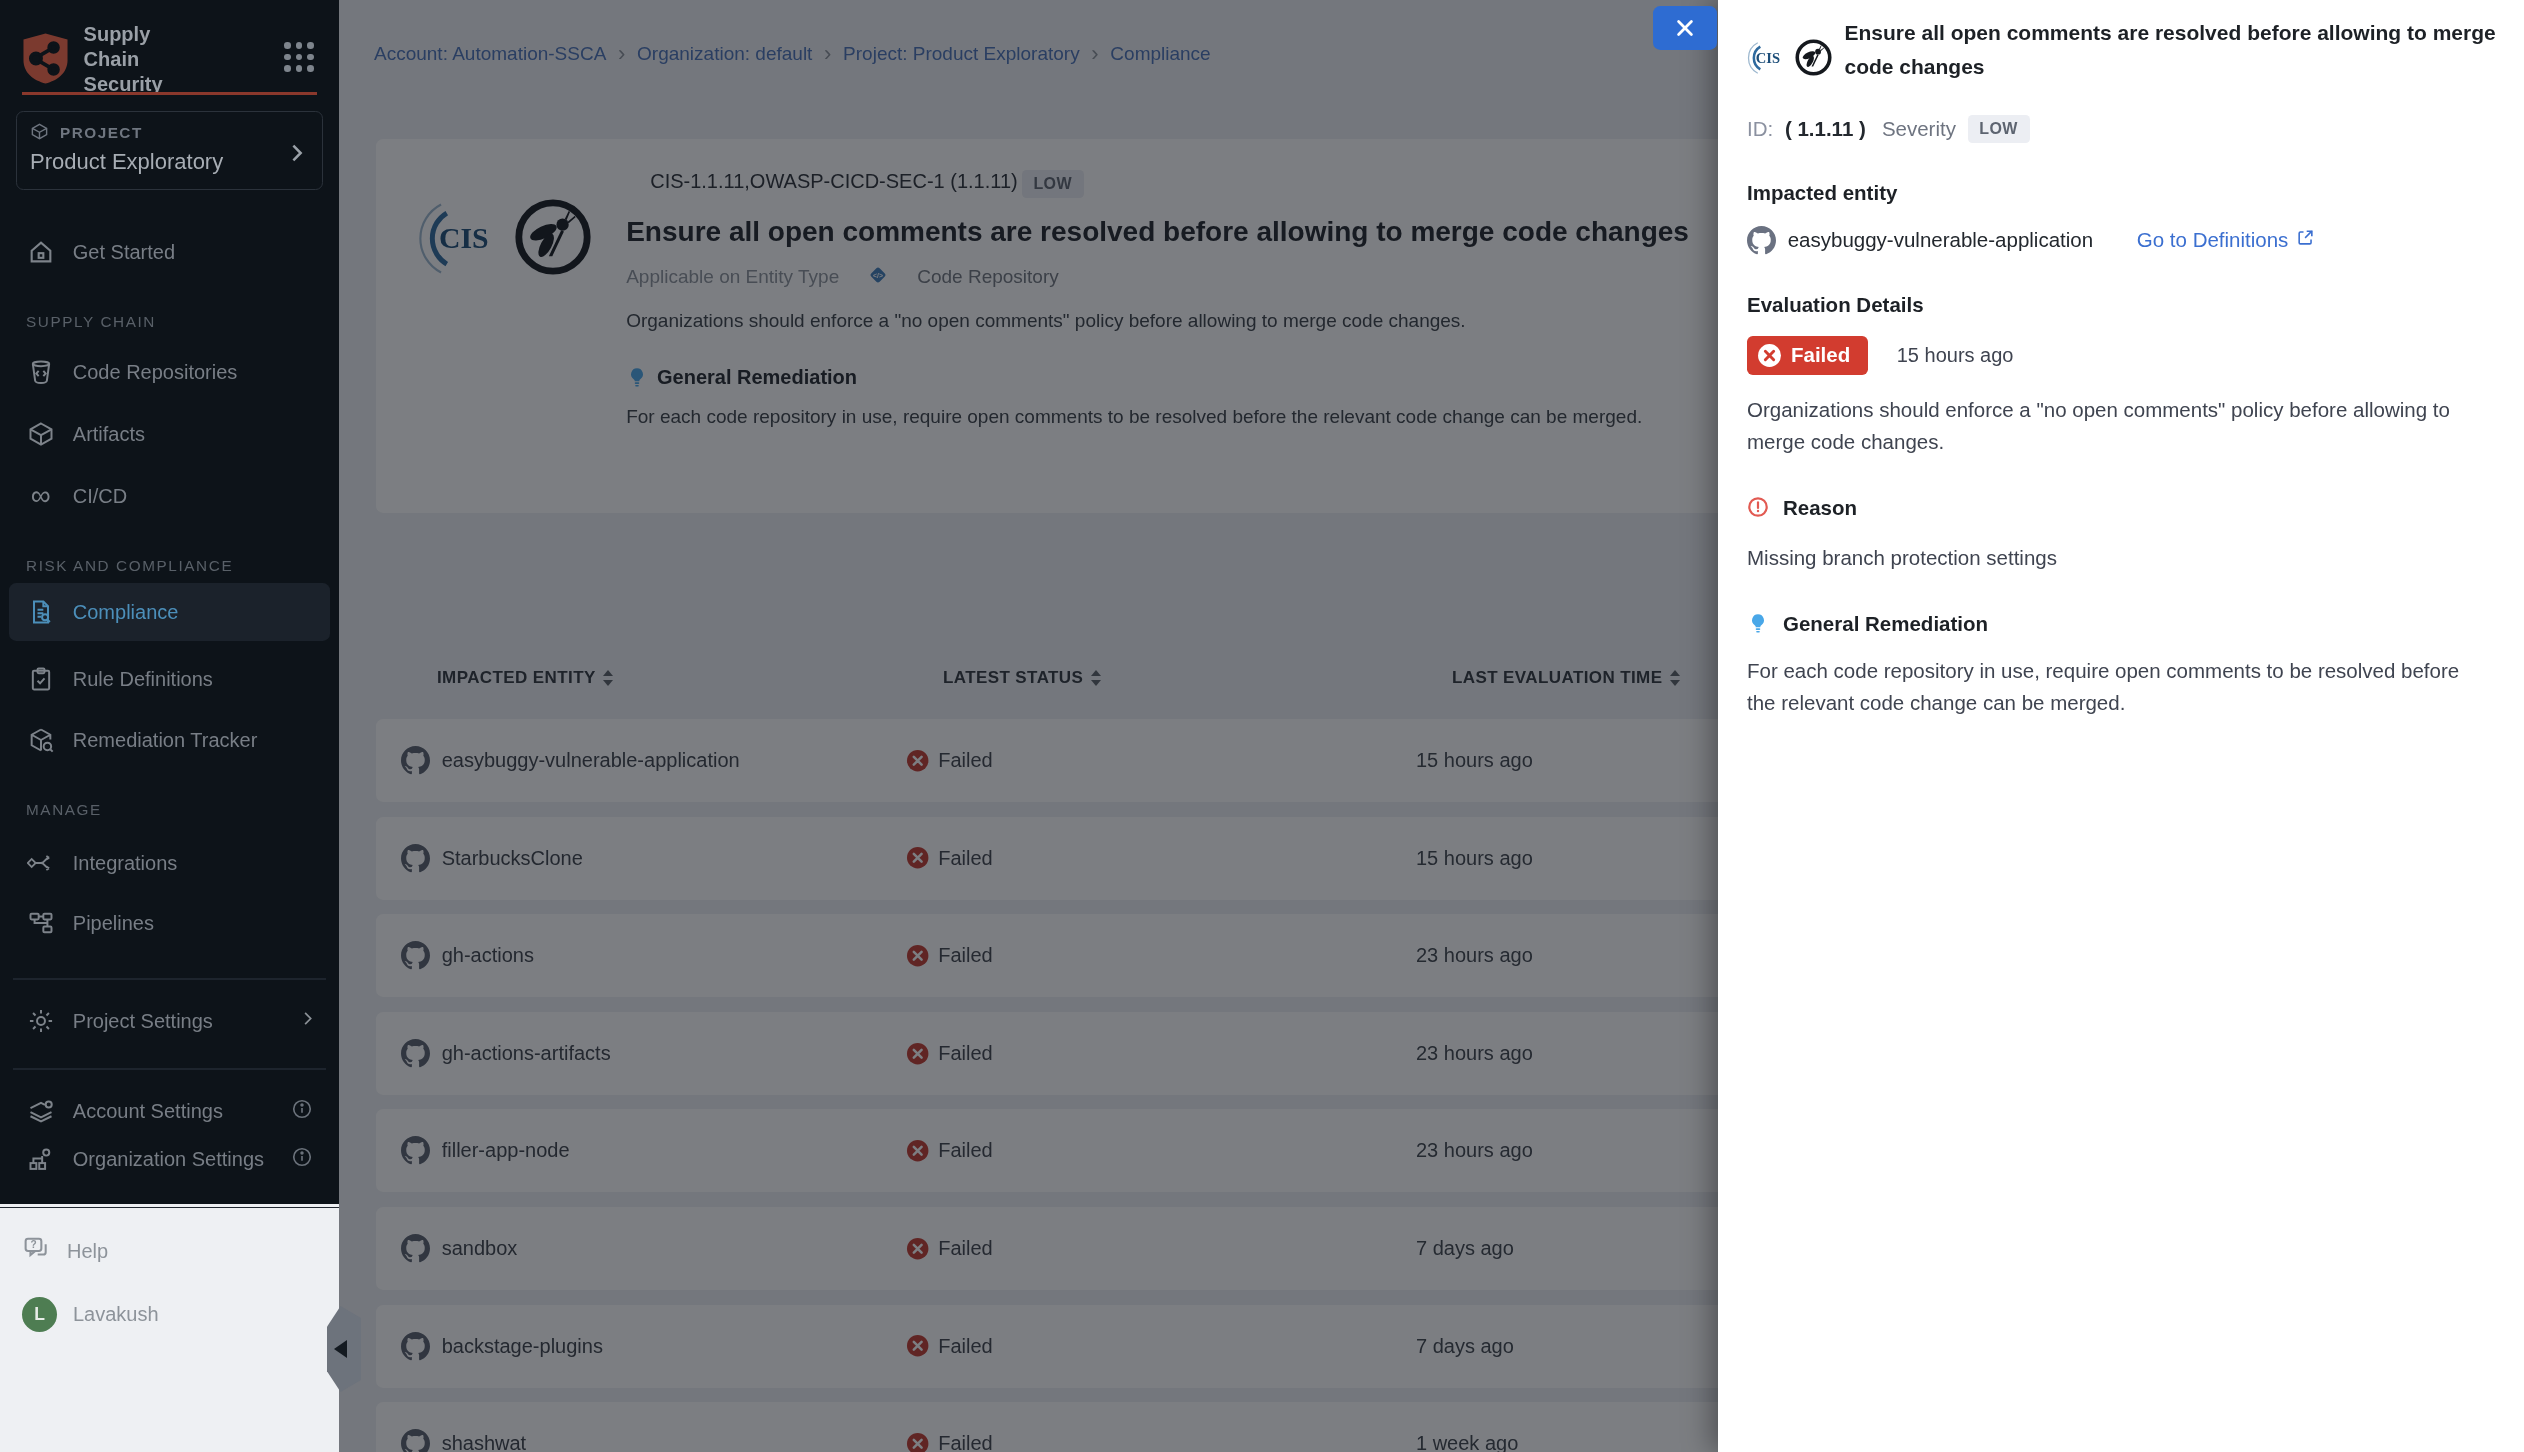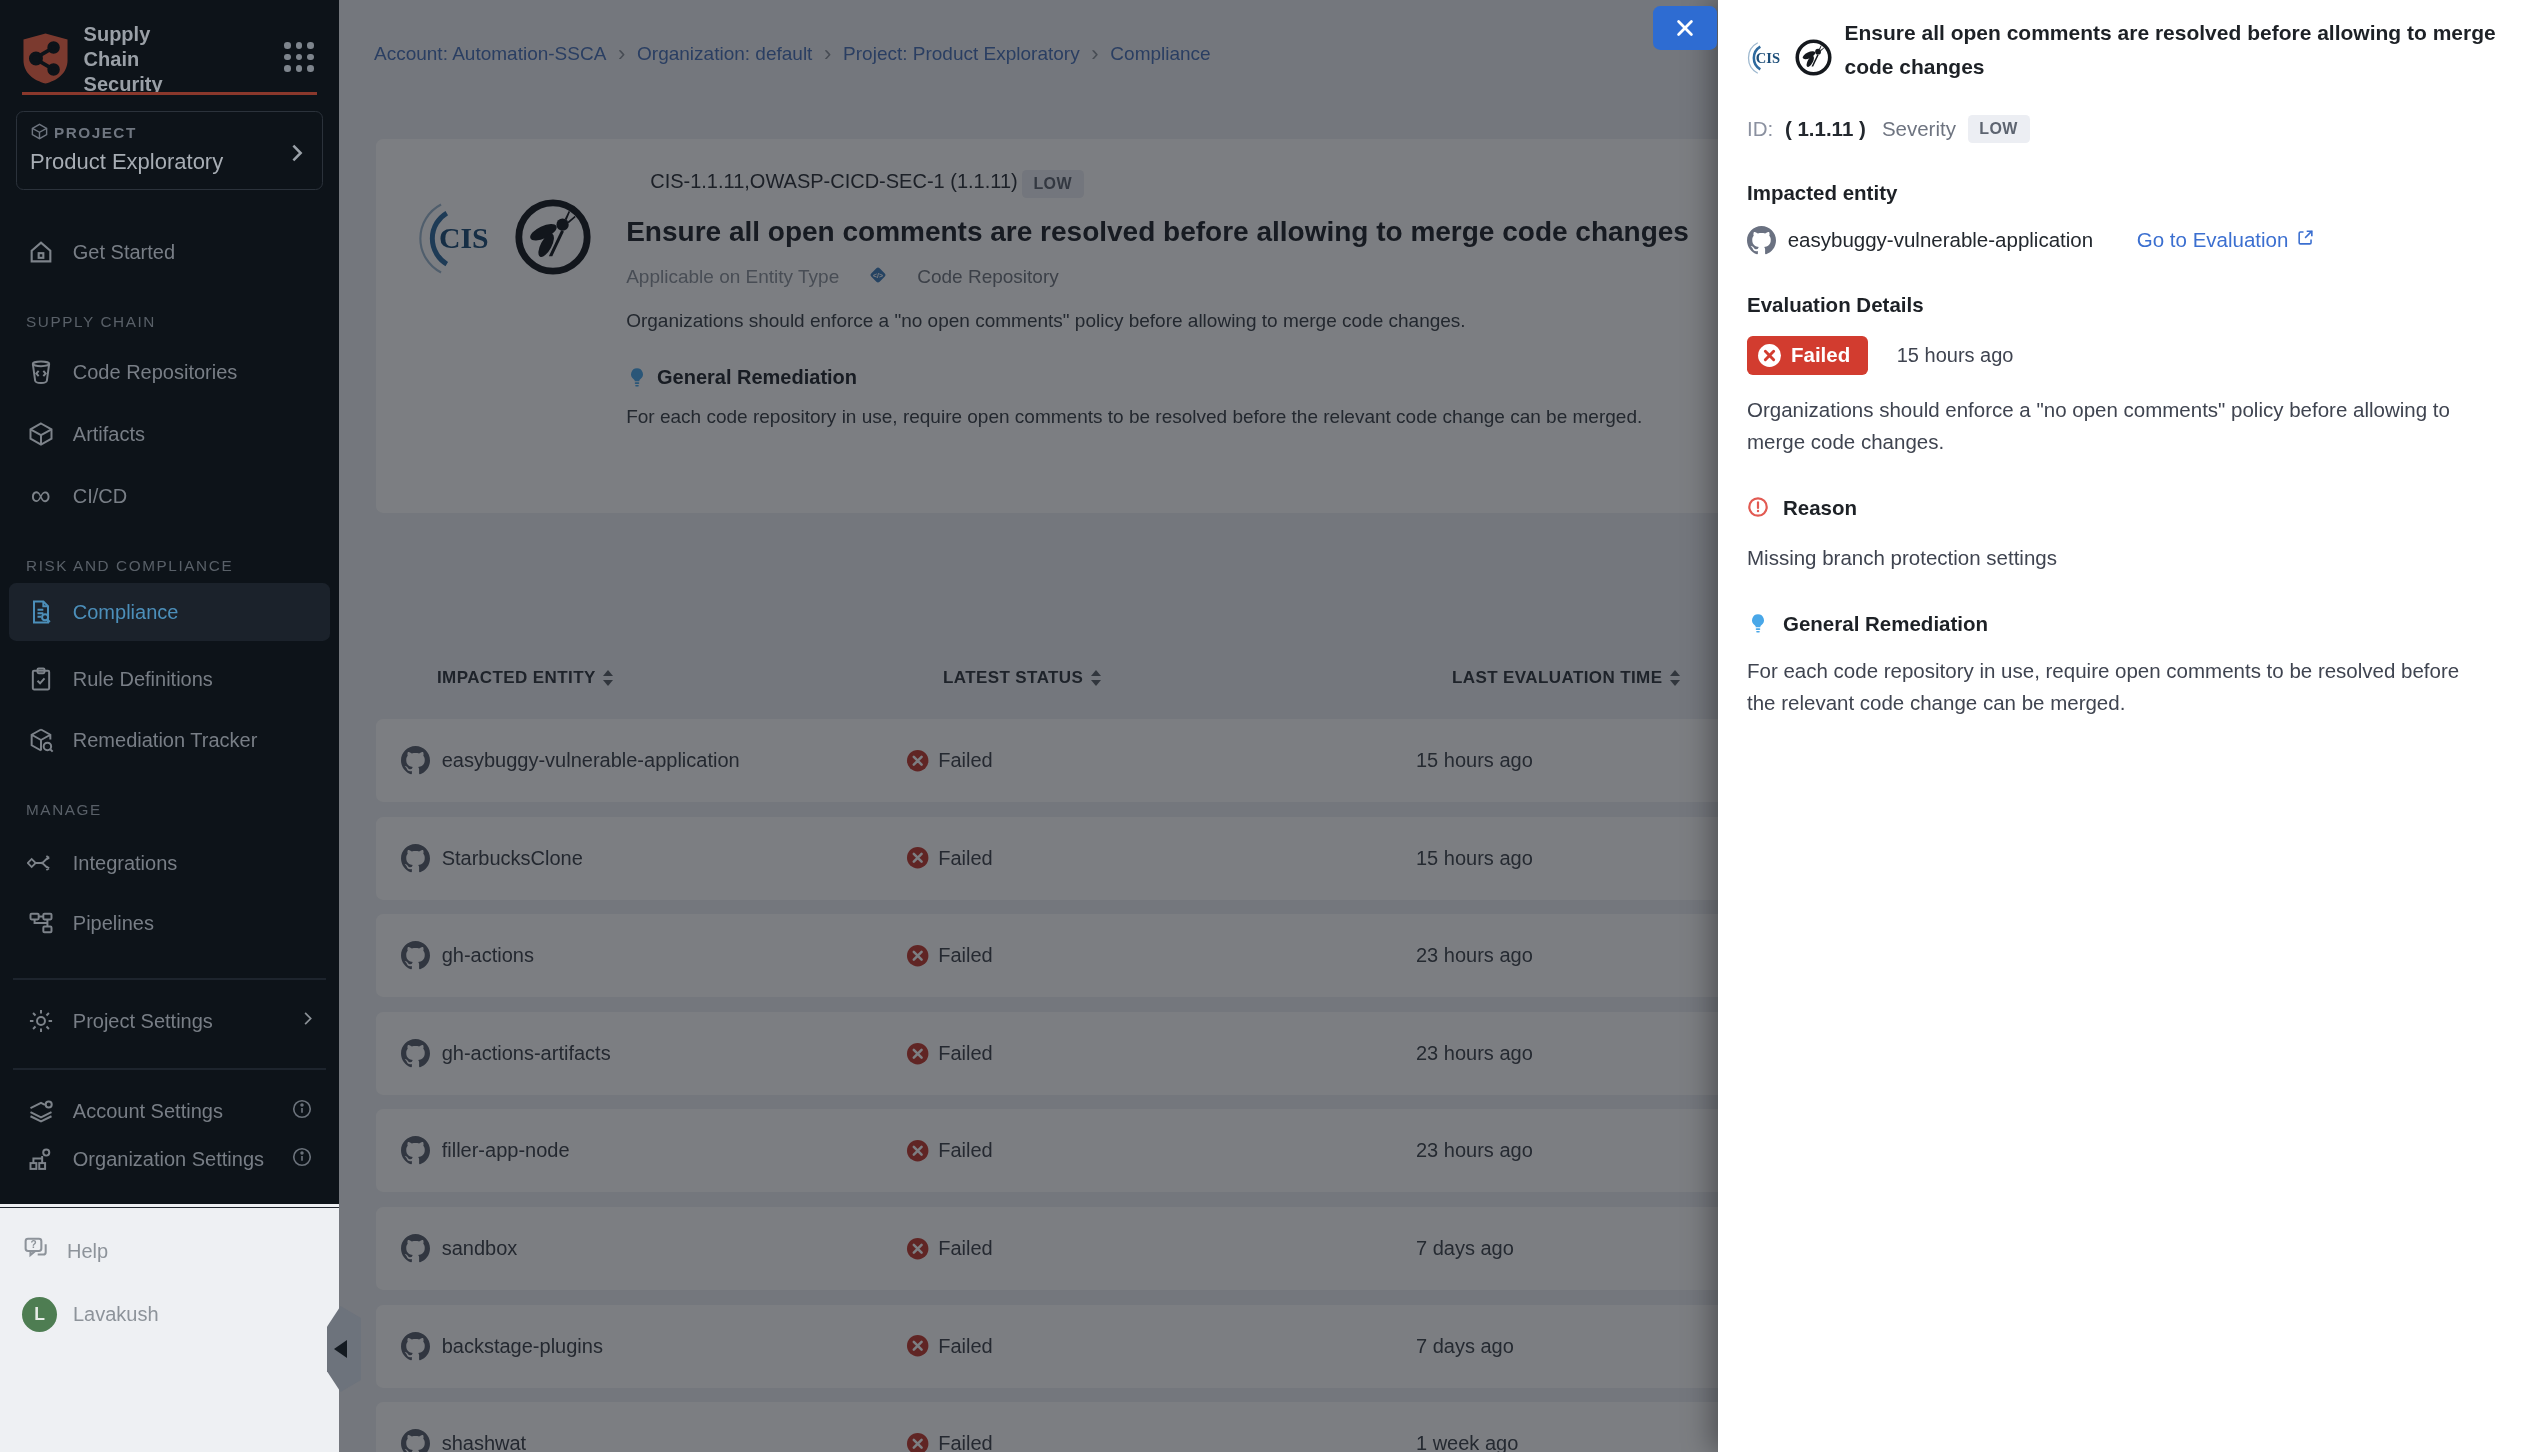--- a/index.html
+++ b/index.html
@@ -8,21 +8,21 @@
   .app { position:relative; width:2525px; height:1452px; overflow:hidden; }
 
   
   .sidebar { position:absolute; left:0; top:0; width:339px; height:1204px; background:#0d1319; z-index:2; }
   .logo-row { position:absolute; top:22px; left:22px; display:flex; gap:14.6px; align-items:center; }
   .logo-title { font-size:20px; line-height:25px; color:#9aa0a7; width:124px; font-weight:bold; }
   .grid-icon { position:absolute; top:42px; right:25px; display:grid; grid-template-columns:repeat(3,6.6px); grid-gap:5.1px; }
   .grid-icon i { width:6.6px; height:6.6px; border-radius:50%; background:#7e858d; }
   .logo-divider { position:absolute; top:92px; left:22px; right:22px; height:2.9px; background:#8a382c; }
   .project-box { position:absolute; top:111px; left:16px; right:16px; height:79px; border:1.5px solid #2b323b; border-radius:7.3px; padding:10.2px 13px; cursor:pointer; }
-  .project-label-row { display:flex; align-items:center; gap:5px; color:#6f7680; }
+  .project-label-row { display:flex; align-items:center; gap:11px; color:#6f7680; }
   .project-label { font-size:15.3px; letter-spacing:1.5px; font-weight:bold; }
   .project-name { font-size:22px; color:#a7adb4; margin-top:5.8px; }
   .project-chevron { position:absolute; right:13px; top:25px; }
   .nav-item { position:absolute; left:8.8px; right:8.8px; height:48px; display:flex; align-items:center; gap:17.5px; padding-left:17.5px; color:#787e86; font-size:20px; border-radius:7.3px; cursor:pointer; }
   .nav-item .nicon { width:29px; height:29px; display:flex; align-items:center; justify-content:center; color:#7d838a; flex:none; }
   .nav-item.active { background:#1b222b; color:#4c8fba; height:58px; }
   .nav-item.active .nicon { color:#4c8fba; }
   .nav-header { position:absolute; left:26px; font-size:15.3px; letter-spacing:1.6px; color:#596068; }
   .nav-divider { position:absolute; left:13px; right:13px; height:1.5px; background:#1d242d; }
   .info-ico { position:absolute; right:17.5px; color:#6b727b; }
@@ -583,21 +583,21 @@
 
       <div class="d-heading mt52">Impacted entity</div>
       <div class="entity-row">
         <span class="gh" style="margin-left:0;color:#6a7181">
             <svg viewBox="0 0 24 24" width="29" height="29" fill="currentColor">
               <path d="M12 0C5.37 0 0 5.37 0 12c0 5.3 3.438 9.8 8.205 11.387.6.113.82-.26.82-.577 0-.285-.01-1.04-.015-2.04-3.338.724-4.042-1.61-4.042-1.61-.546-1.387-1.333-1.757-1.333-1.757-1.09-.745.083-.73.083-.73 1.205.085 1.84 1.237 1.84 1.237 1.07 1.835 2.807 1.305 3.492.998.108-.776.418-1.305.76-1.605-2.665-.3-5.466-1.332-5.466-5.93 0-1.31.468-2.38 1.236-3.22-.124-.303-.536-1.523.117-3.176 0 0 1.008-.322 3.3 1.23.957-.266 1.983-.4 3.003-.404 1.02.005 2.047.138 3.006.404 2.29-1.552 3.297-1.23 3.297-1.23.655 1.653.243 2.873.12 3.176.77.84 1.235 1.91 1.235 3.22 0 4.61-2.805 5.625-5.475 5.92.43.37.813 1.102.813 2.222 0 1.606-.015 2.898-.015 3.293 0 .32.216.694.825.576C20.565 21.796 24 17.3 24 12c0-6.63-5.37-12-12-12z"></path>
             </svg>
           </span>
         <span class="entity-name">easybuggy-vulnerable-application</span>
         <span class="repo-link">
-          <span>Go to Evaluation</span>
+          <span>Go to Definitions</span>
           <span><svg width="19" height="19" viewBox="0 0 24 24" fill="none" stroke="#3b6fd0" stroke-width="2">
                 <path d="M9.5 5 H5.5 A1.5 1.5 0 0 0 4 6.5 V18.5 A1.5 1.5 0 0 0 5.5 20 H17.5 A1.5 1.5 0 0 0 19 18.5 V14.5"></path>
                 <path d="M13.5 4 H20 V10.5"></path>
                 <path d="M20 4 L11.5 12.5"></path>
               </svg></span>
         </span>
       </div>
 
       <div class="d-heading mt52">Evaluation Details</div>
       <div class="eval-row">

